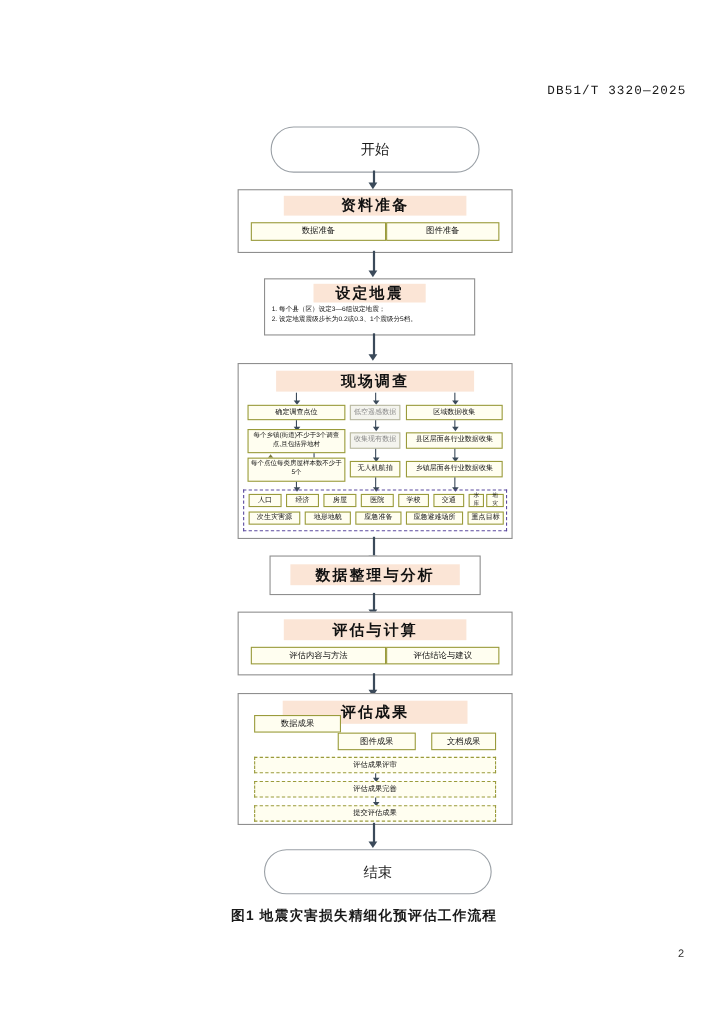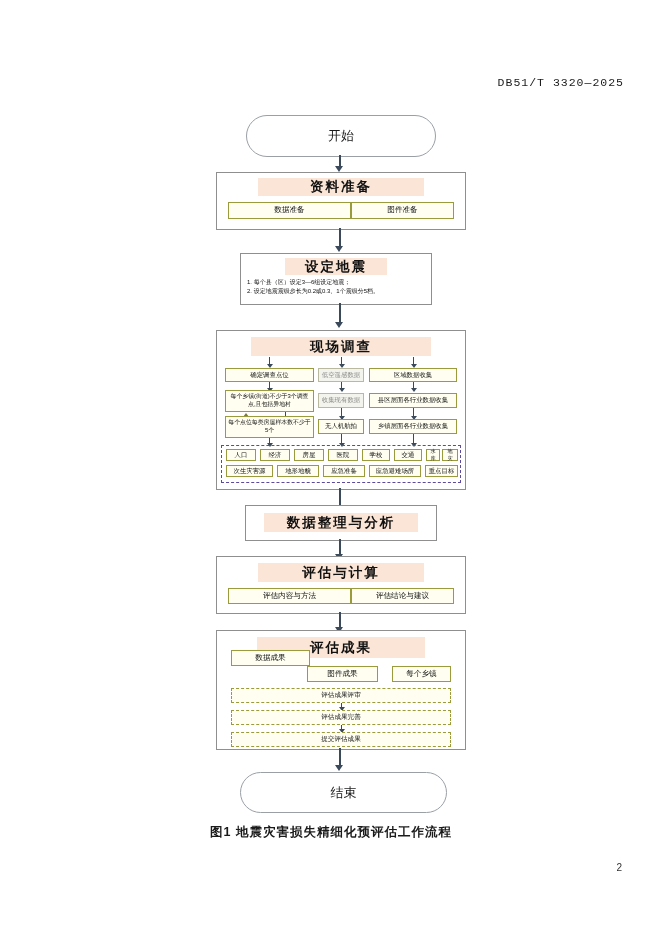--- a/index.html
+++ b/index.html
@@ -172,21 +172,21 @@
   </div>
 
   <div class="arr" style="left:339px;top:612px;height:17px;"></div>
   <div class="arrhead" style="left:335px;top:627px;"></div>
 
   <div class="sect" style="left:216px;top:630px;width:248px;height:118px;">
     <div class="band" style="top:6px;width:168px;height:21px;text-align:right;">评估成果</div>
 
     <div class="cell lg" style="left:14px;top:19px;width:79px;height:16px;">数据成果</div>
     <div class="cell lg" style="left:90px;top:35px;width:71px;height:16px;">图件成果</div>
-    <div class="cell lg" style="left:175px;top:35px;width:59px;height:16px;">每个乡镇</div>
+    <div class="cell lg" style="left:175px;top:35px;width:59px;height:16px;">文档成果</div>
 
     <div class="dashcell" style="left:14px;top:57px;width:220px;height:15px;">评估成果评审</div>
     <div class="arr-sm" style="left:124px;top:72px;height:6px;"></div>
     <div class="arrhead-sm" style="left:121.5px;top:76px;"></div>
 
     <div class="dashcell" style="left:14px;top:79px;width:220px;height:15px;">评估成果完善</div>
     <div class="arr-sm" style="left:124px;top:94px;height:6px;"></div>
     <div class="arrhead-sm" style="left:121.5px;top:98px;"></div>
 
     <div class="dashcell" style="left:14px;top:101px;width:220px;height:15px;">提交评估成果</div>

